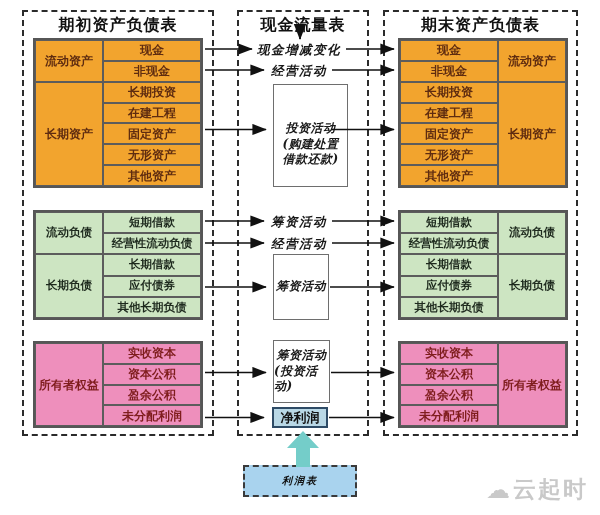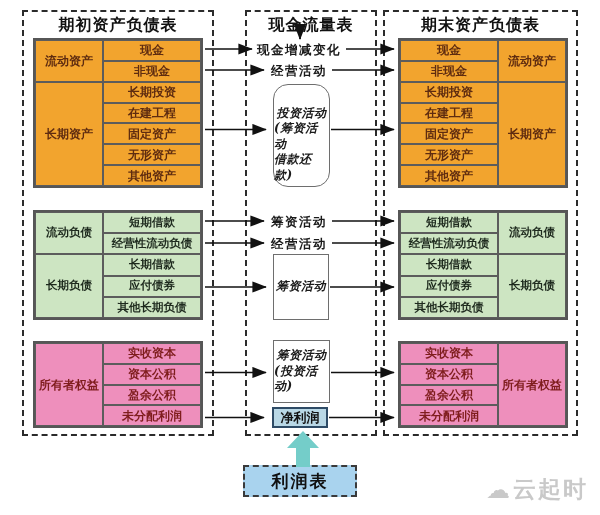--- a/index.html
+++ b/index.html
@@ -12,47 +12,47 @@
   .tbl{position:absolute;display:grid;border:2px solid #565656;box-sizing:border-box;}
   .cell{border:1px solid #5c5c5c;display:flex;align-items:center;justify-content:center;
         font-weight:700;font-size:12px;line-height:1;box-sizing:border-box;white-space:nowrap;}
   .orange{background:#F2A42E;}
   .orange .cell{color:#5f2c10;}
   .green{background:#CDE5C2;}
   .green .cell{color:#1e2a1e;font-size:11.5px;}
   .pink{background:#EE8FBC;}
   .pink .cell{color:#7f1d1d;}
   .flow-label{position:absolute;left:233px;width:132px;text-align:center;
-      font-family:"DejaVu Serif","Liberation Serif",serif;font-weight:700;
+      font-family:"DejaVu Serif","Liberation Serif",serif;font-style:italic;font-weight:700;
       font-size:12.5px;color:#1a1a1a;letter-spacing:1.5px;white-space:nowrap;}
   .flow-box{position:absolute;background:#ffffff;border:1.5px solid #6e6e6e;box-sizing:border-box;
       display:flex;flex-direction:column;align-items:center;justify-content:center;
       font-family:"DejaVu Serif","Liberation Serif",serif;font-style:italic;font-weight:700;
       font-size:12px;color:#1a1a1a;line-height:1.3;letter-spacing:0.5px;}
   .netprofit{position:absolute;left:272px;top:407px;width:56px;height:21px;background:#B9D8E6;
       border:2px solid #2E4B66;box-sizing:border-box;display:flex;align-items:center;justify-content:center;
       font-weight:700;font-size:13px;color:#111;}
   .income{position:absolute;left:243px;top:465px;width:114px;height:32px;background:#A9D3EE;
       border:2px dashed #3a3a3a;box-sizing:border-box;display:flex;align-items:center;justify-content:center;
-      font-weight:700;font-size:17px;color:#111;letter-spacing:2px;}
+      font-weight:700;font-size:10px;color:#111;letter-spacing:2px;font-style:italic;}
   .watermark{position:absolute;left:486px;top:474px;display:flex;align-items:center;gap:3px;
       color:#c9c9c9;}
   .watermark .wicon{font-size:24px;line-height:1;}
   .watermark .wtext{font-size:23px;font-weight:700;letter-spacing:2px;}
   svg.overlay{position:absolute;left:0;top:0;pointer-events:none;}
 </style>
 </head>
 <body>
 
 <div id="canvas">
 
   <div class="panel" style="left:22px;top:10px;width:192px;height:426px;">
     <div class="panel-title">期初资产负债表</div>
   </div>
-  <div class="panel" style="left:245px;top:10px;width:132px;height:426px;">
+  <div class="panel" style="left:237px;top:10px;width:132px;height:426px;">
     <div class="panel-title">现金流量表</div>
   </div>
   <div class="panel" style="left:383px;top:10px;width:195px;height:426px;">
     <div class="panel-title">期末资产负债表</div>
   </div>
 
   <div class="tbl orange" style="left:33px;top:38px;width:170px;height:150px;grid-template-columns:68px 1fr;grid-template-rows:repeat(7,1fr);">
     <div class="cell" style="grid-column:1;grid-row:1/3;">流动资产</div>
     <div class="cell" style="grid-column:1;grid-row:3/8;">长期资产</div>
     <div class="cell" style="grid-column:2;grid-row:1;">现金</div>
@@ -108,23 +108,23 @@
     <div class="cell" style="grid-column:2;grid-row:1/5;">所有者权益</div>
     <div class="cell" style="grid-column:1;grid-row:1;">实收资本</div>
     <div class="cell" style="grid-column:1;grid-row:2;">资本公积</div>
     <div class="cell" style="grid-column:1;grid-row:3;">盈余公积</div>
     <div class="cell" style="grid-column:1;grid-row:4;">未分配利润</div>
   </div>
 
   <div class="flow-label" style="top:42px;">现金增减变化</div>
   <div class="flow-label" style="top:63px;">经营活动</div>
 
-  <div class="flow-box" style="left:273px;top:84px;width:57px;height:103px;padding-top:18px;border-radius:15px;">
+  <div class="flow-box" style="left:273px;top:84px;width:75px;height:103px;padding-top:18px;">
     <div>投资活动</div>
-    <div>(筹资活动</div>
+    <div>(购建处置</div>
     <div>借款还款)</div>
   </div>
 
   <div class="flow-label" style="top:214px;">筹资活动</div>
   <div class="flow-label" style="top:236px;">经营活动</div>
 
   <div class="flow-box" style="left:273px;top:254px;width:56px;height:66px;">
     <div>筹资活动</div>
   </div>
 

